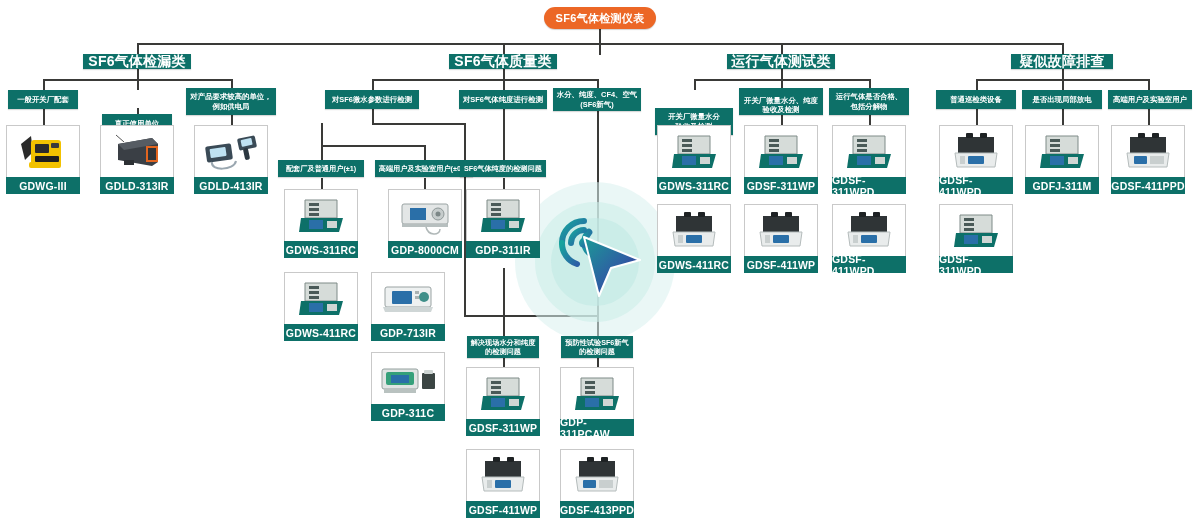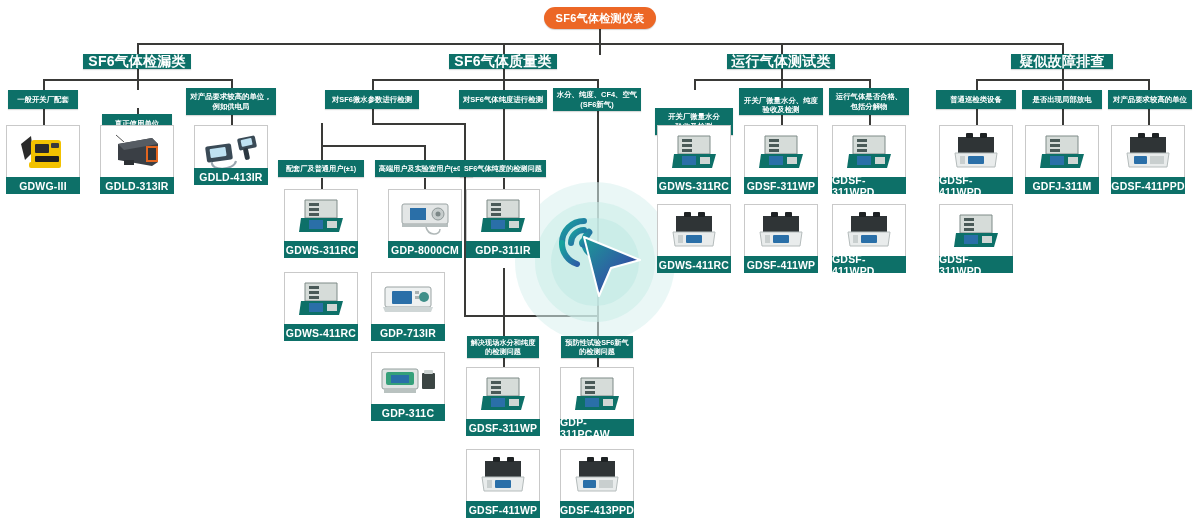--- a/index.html
+++ b/index.html
@@ -188,21 +188,21 @@
         <path d="M10 12 L44 6 L50 12 L50 30 L44 34 L10 28 Z" fill="#3a3f45"></path>
         <path d="M10 12 L44 6 L50 12 L16 18 Z" fill="#565c63"></path>
         <rect x="38" y="14" width="12" height="16" fill="#e2651f"></rect>
         <rect x="40" y="16" width="8" height="12" fill="#2f3338"></rect>
         <rect x="16" y="28" width="10" height="5" fill="#2c3034"></rect>
       </svg>
     </div>
     <div class="cap">GDLD-313IR</div>
   </div>
 
-  <div class="card" style="left:194px;top:125px;width:74px;height:60px;text-decoration:underline;">
+  <div class="card" style="left:194px;top:125px;width:74px;height:69px;text-decoration:underline;">
     <div class="pic" style="height:52px;">
       <svg width="62" height="42" viewBox="0 0 62 42">
         <rect x="6" y="14" width="26" height="16" rx="2" fill="#3a4a56" transform="rotate(-8 19 22)"></rect>
         <rect x="10" y="17" width="16" height="9" rx="1" fill="#bfe2f2" transform="rotate(-8 18 21)"></rect>
         <rect x="38" y="6" width="18" height="12" rx="2" fill="#3a4a56" transform="rotate(-12 47 12)"></rect>
         <rect x="41" y="8" width="11" height="7" rx="1" fill="#bfe2f2" transform="rotate(-12 46 11)"></rect>
         <rect x="44" y="17" width="5" height="12" rx="2" fill="#2b3740" transform="rotate(-12 46 23)"></rect>
         <path d="M12 31 C10 40, 34 40, 36 30" fill="none" stroke="#9aa7b0" stroke-width="2"></path>
       </svg>
     </div>
@@ -495,21 +495,21 @@
     <span>疑似故障排查</span>
   </div>
 
   <div class="tealbox lvl2" style="left:936px;top:90px;width:80px;height:19px;">
     <span>普通巡检类设备</span>
   </div>
   <div class="tealbox lvl2" style="left:1022px;top:90px;width:80px;height:19px;">
     <span>是否出现局部放电</span>
   </div>
   <div class="tealbox lvl2" style="left:1108px;top:90px;width:84px;height:19px;">
-    <span>对产品要求较高的单位</span>
+    <span>高端用户及实验室用户</span>
   </div>
 
   <div class="card" style="left:939px;top:125px;width:74px;height:69px;">
     <div class="pic" style="height:52px;">
       <svg width="56" height="42" viewBox="0 0 56 42">
         <path d="M10 6 L46 6 L46 22 L10 22 Z" fill="#2f3436"></path>
         <rect x="18" y="2" width="7" height="5" rx="1" fill="#1e2224"></rect>
           <rect x="32" y="2" width="7" height="5" rx="1" fill="#1e2224"></rect>
         <path d="M7 22 L49 22 L47 36 L9 36 Z" fill="#e9ecec" stroke="#b5bcbc"></path>
         <rect x="20" y="25" width="16" height="8" rx="1" fill="#2a6fa8"></rect>

